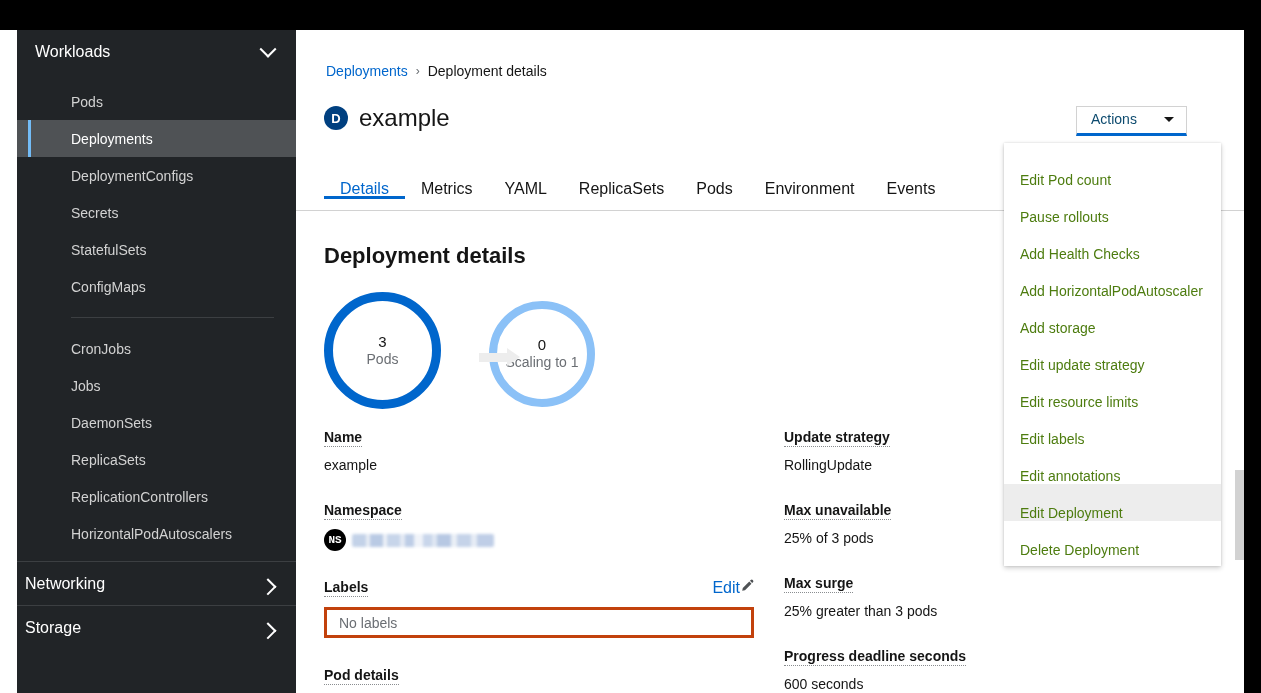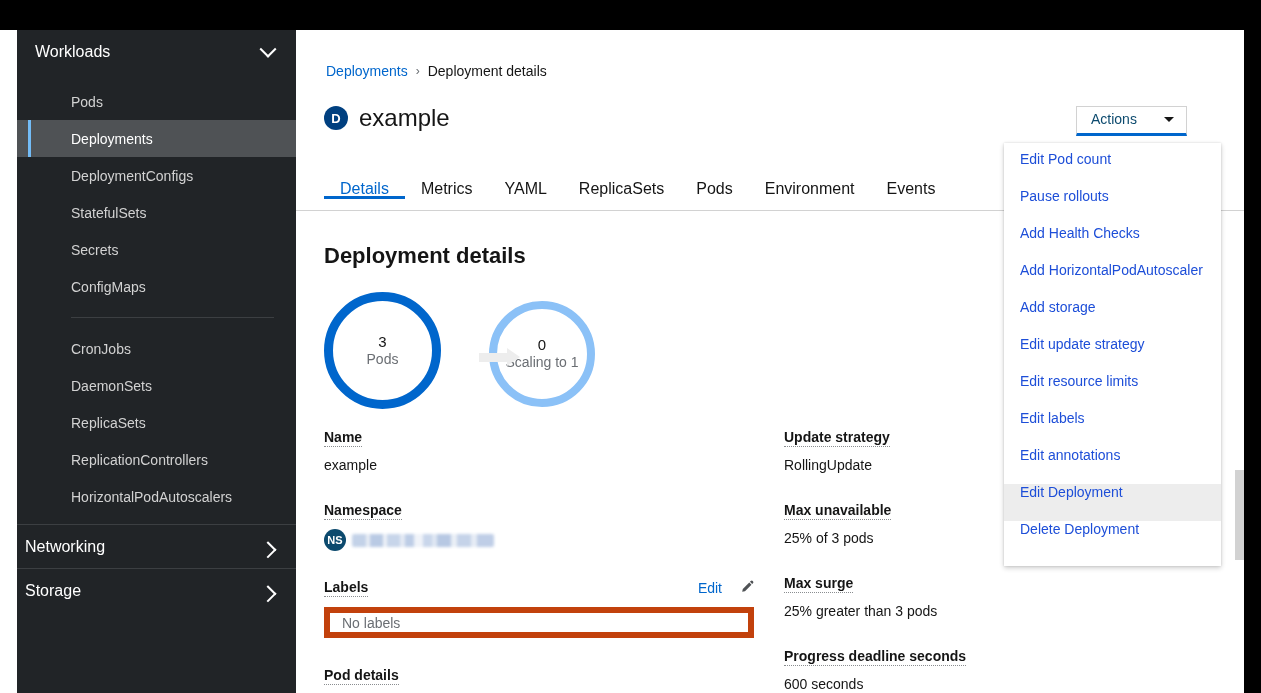--- a/index.html
+++ b/index.html
@@ -183,46 +183,46 @@
     display: inline-block;
     padding-bottom: 1px;
   }
   .dd { font-size: 14px; color: #151515; margin-top: 10px; }
   .field { margin-bottom: 28px; }
   .field-head { display: flex; align-items: center; justify-content: space-between; }
 
   .ns-line { display: flex; align-items: center; gap: 6px; margin-top: 9px; }
   .ns-badge {
     width: 22px; height: 22px; border-radius: 50%;
-    background: #0c4a6e; color: #ffffff;
+    background: #000000; color: #ffffff;
     font-size: 11px; font-weight: 700;
-    display: flex; align-items: center; justify-content: center;
+    display: flex; align-items: center; justify-content: center; font-family: Liberation Mono, monospace;
   }
   .ns-redacted {
     width: 142px; height: 13px;
     background: linear-gradient(90deg,
       #c3d2e8 0 10%, #e8edf5 10% 13%, #b9cae4 13% 22%, #eef2f8 22% 25%,
       #c7d5ea 25% 34%, #e4eaf4 34% 37%, #bdcde6 37% 44%, #f0f3f9 44% 50%,
       #c9d6eb 50% 56%, #dfe7f3 56% 60%, #b7c8e3 60% 70%, #eaeff6 70% 74%,
       #c5d3e9 74% 84%, #e6ecf5 84% 88%, #bfcee7 88% 100%);
     filter: blur(1.4px);
     border-radius: 2px;
   }
 
   .edit-link {
-    font-size: 14px; color: #06c;
-    display: flex; align-items: center; gap: 18px;
+    font-size: 16px; color: #06c;
+    display: flex; align-items: center; gap: 0;
     cursor: pointer; text-decoration: none;
   }
   .pencil { display: inline-block; }
 
   .labels-box {
     margin-top: 10px;
     width: 430px; height: 31px;
-    border: 6px solid #c2410c;
+    border: 3px solid #c2410c;
     display: flex; align-items: center;
     padding: 0 12px;
     font-size: 14px; color: #6a6e73;
   }
 
   .scrollbar {
     position: absolute; right: 0; top: 440px;
     width: 9px; height: 90px; background: #d2d2d2;
   }
 
@@ -231,23 +231,23 @@
     position: absolute;
     left: 1004px; top: 113px;
     width: 217px;
     background: #ffffff;
     box-shadow: 0 2px 5px rgba(3,3,3,0.2), 0 0 2px rgba(3,3,3,0.12);
     padding: 8px 0;
     z-index: 40;
   }
   .menu-item {
     height: 37px;
-    display: flex; align-items: flex-start;
+    display: flex; align-items: flex-end;
     padding: 0 16px;
-    font-size: 14px; color: #1d4ed8;
+    font-size: 14px; color: #4d7c0f;
     white-space: nowrap;
     cursor: pointer;
   }
   .menu-item.highlight { background: #ededed; }
 </style>
 </head>
 <body>
 
 <div class="screen">
 
@@ -261,31 +261,34 @@
         <div class="nav-item">
           <span>Pods</span>
         </div>
         <div class="nav-item active">
           <span>Deployments</span>
         </div>
         <div class="nav-item">
           <span>DeploymentConfigs</span>
         </div>
         <div class="nav-item">
+          <span>Secrets</span>
+        </div>
+        <div class="nav-item">
           <span>StatefulSets</span>
         </div>
         <div class="nav-item">
-          <span>Secrets</span>
-        </div>
-        <div class="nav-item">
           <span>ConfigMaps</span>
         </div>
         <div class="nav-divider"></div>
         <div class="nav-item">
           <span>CronJobs</span>
+        </div>
+        <div class="nav-item">
+          <span>Jobs</span>
         </div>
         <div class="nav-item">
           <span>DaemonSets</span>
         </div>
         <div class="nav-item">
           <span>ReplicaSets</span>
         </div>
         <div class="nav-item">
           <span>ReplicationControllers</span>
         </div>

